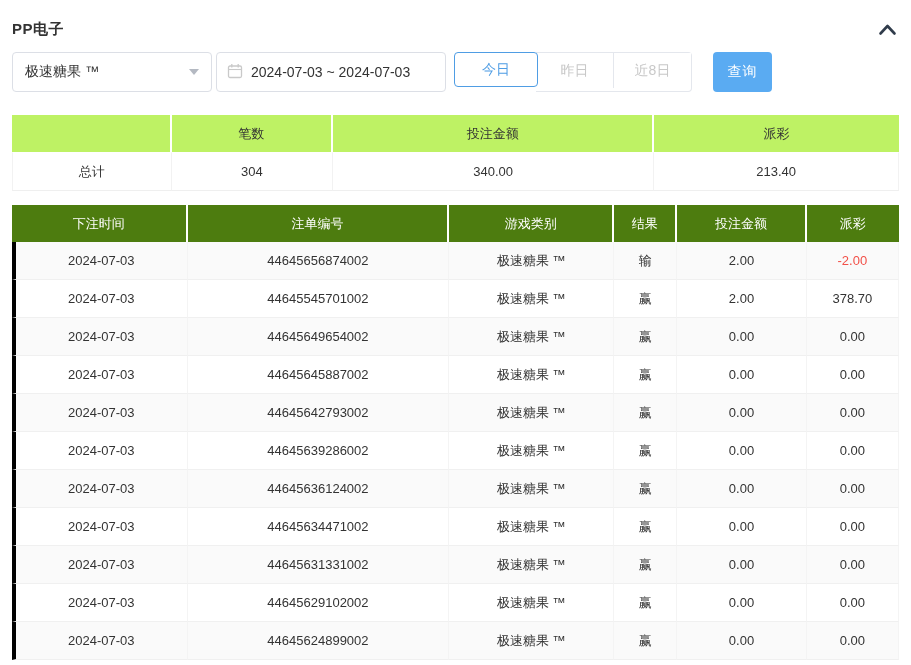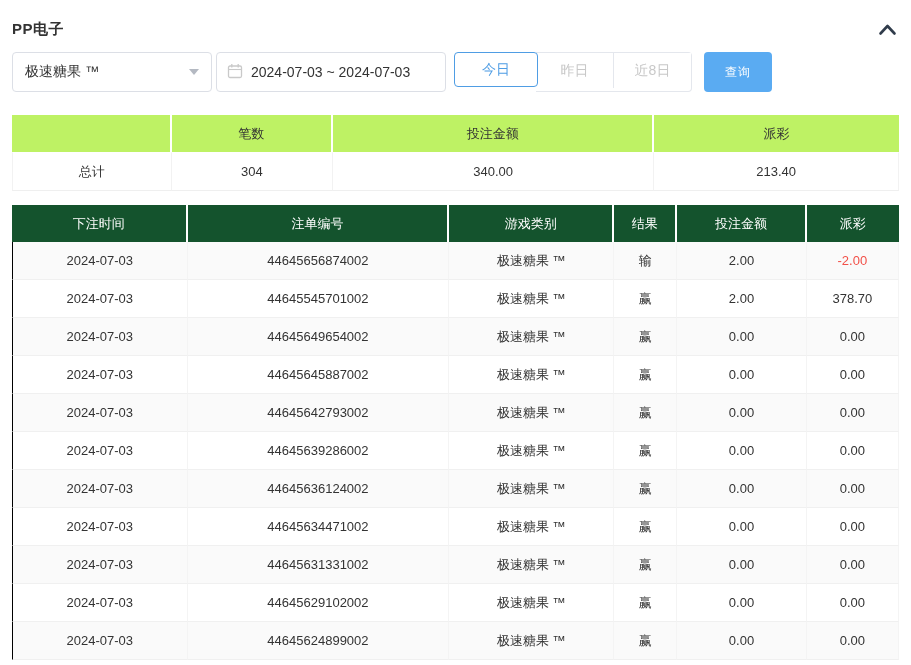--- a/index.html
+++ b/index.html
@@ -41,22 +41,22 @@
     border: 1px solid #e4e7ed; color: #c8c8c8;
   }
   .quick-btn.active {
     width: 84px; border: 1px solid #4f9de4; color: #4f9de4; border-radius: 4px;
     position: relative; z-index: 1;
   }
   .quick-rest { display: flex; border: 1px solid #e4e7ed; border-left: none; border-radius: 0 4px 4px 0; margin-left: -2px; }
   .quick-rest .quick-btn { border: none; width: 77px; }
   .quick-rest .quick-btn + .quick-btn { border-left: 1px solid #e4e7ed; width: 78px; }
   .search-btn {
-    margin-left: 12px; width: 68px; height: 40px; border: none; border-radius: 4px;
-    background: #5aabf2; color: #fff; font-size: 12px; cursor: pointer; letter-spacing: 1px;
+    margin-left: 21px; width: 59px; height: 40px; border: none; border-radius: 4px;
+    background: #5aabf2; color: #fff; font-size: 14px; cursor: pointer; letter-spacing: 1px;
   }
 
   
   table { width: 100%; border-collapse: separate; border-spacing: 0; table-layout: fixed; font-size: 13px; }
   th { font-weight: normal; text-align: center; }
   td { text-align: center; }
 
   
   .summary-table { margin-top: 23px; }
   .summary-table th {
@@ -66,29 +66,29 @@
   .summary-table td {
     height: 39px; border-bottom: 1px solid #efefef; border-right: 1px solid #f2f2f2;
     border-top: 1px solid #fff; background: #fff; color: #333;
   }
   .summary-table td:first-child { border-left: 1px solid #f2f2f2; }
   .summary-table td:last-child { border-right: 1px solid #f2f2f2; }
 
   
   .bets-table { margin-top: 14px; }
   .bets-table th {
-    background: #14532d; color: #fff; height: 37px; border-right: 2px solid #fff;
+    background: #4d7c0f; color: #fff; height: 37px; border-right: 2px solid #fff;
     font-size: 13px;
   }
   .bets-table th:last-child { border-right: none; }
   .bets-table td {
     height: 38px; border-bottom: 1px solid #f0f0f0; border-right: 1px solid #f4f4f4;
     color: #333; background: #fff;
   }
-  .bets-table td:first-child { border-left: 1px solid #000000; }
+  .bets-table td:first-child { border-left: 4px solid #000000; }
   .bets-table tr:nth-child(odd) td { background: #fafafa; }
   .bets-table td.neg { color: #f25048; }
 </style>
 </head>
 <body>
 
 <div class="page">
 
   <div class="panel-head">
     <span class="panel-title">PP电子</span>

